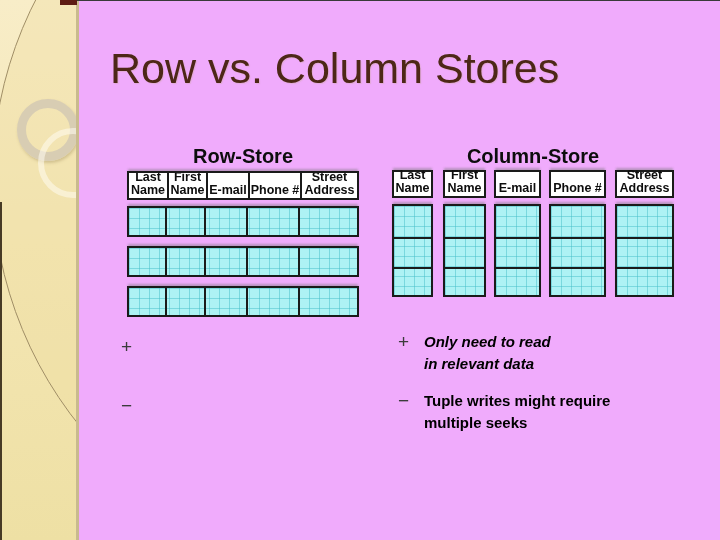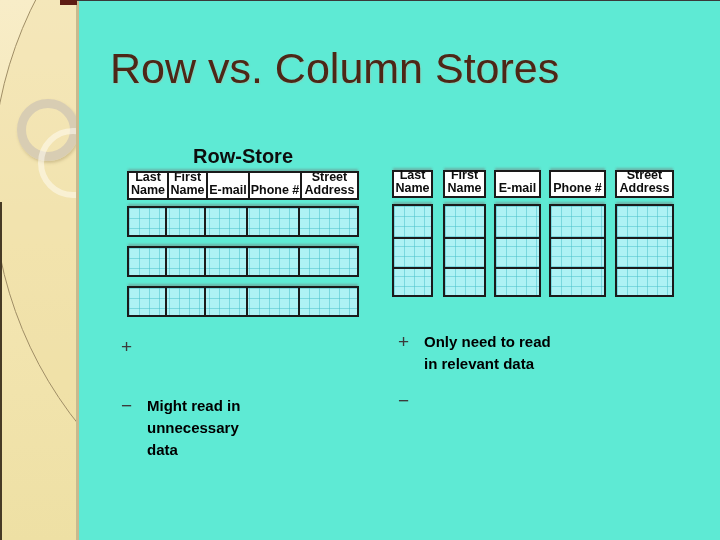--- a/index.html
+++ b/index.html
@@ -1,17 +1,17 @@
 <!DOCTYPE html>
 <html><head>
 <meta charset="utf-8">
 <style>
   html,body{margin:0;padding:0;background:#ffffff;}
   #slide{
-    position:relative;width:720px;height:540px;background:#5eead4;
+    position:relative;width:720px;height:540px;background:#f0abfc;
     overflow:hidden;font-family:"Liberation Sans",sans-serif;
   }
   
   #sidebar{
     position:absolute;left:0;top:0;width:79px;height:540px;box-sizing:border-box;
     background:linear-gradient(180deg,#f8edc8 0%,#f4e6b4 45%,#eee0a4 100%);
     border-right:3px solid #c9ba8e;overflow:hidden;
   }
   .big-arc{
     position:absolute;left:-8px;top:-215px;width:786px;height:786px;border-radius:50%;
@@ -123,20 +123,21 @@
     <div class="vdiv" style="left:117px;"></div>
     <div class="vdiv" style="left:169px;"></div>
   </div>
   <div class="row-strip cells" style="top:286px;">
     <div class="vdiv" style="left:36px;"></div>
     <div class="vdiv" style="left:75px;"></div>
     <div class="vdiv" style="left:117px;"></div>
     <div class="vdiv" style="left:169px;"></div>
   </div>
 
+  <div id="col-heading" class="store-heading">Column-Store</div>
 
   <div class="col-box" style="left:392px;width:41px;">Last Name</div>
   <div class="col-box" style="left:443px;width:43px;">First Name</div>
   <div class="col-box" style="left:494px;width:47px;">E-mail</div>
   <div class="col-box" style="left:549px;width:57px;">Phone #</div>
   <div class="col-box" style="left:615px;width:59px;">Street Address</div>
 
   <div class="col-strip cells" style="left:392px;width:41px;">
     <div class="hdiv" style="top:31px;"></div>
     <div class="hdiv" style="top:61px;"></div>
@@ -156,24 +157,24 @@
   <div class="col-strip cells" style="left:615px;width:59px;">
     <div class="hdiv" style="top:31px;"></div>
     <div class="hdiv" style="top:61px;"></div>
   </div>
 
   <div class="bullet" style="left:121px;top:336px;width:170px;">
     <span class="sign">+</span>
   </div>
   <div class="bullet" style="left:121px;top:395px;width:150px;">
     <span class="sign">−</span>
-    <div class="btext" style="width:115px;">Might read in unnecessary data</div>
   </div>
   <div class="bullet" style="left:398px;top:331px;width:180px;">
     <span class="sign">+</span>
-    <div class="btext" style="width:135px;">Only need to read in relevant data</div>
+    <div class="btext" style="width:135px;font-style:italic;">Only need to read in relevant data</div>
   </div>
   <div class="bullet" style="left:398px;top:390px;width:240px;">
     <span class="sign">−</span>
+    <div class="btext" style="width:205px;">Tuple writes might require multiple seeks</div>
   </div>
 
 
 </div>
 
 </body></html>

